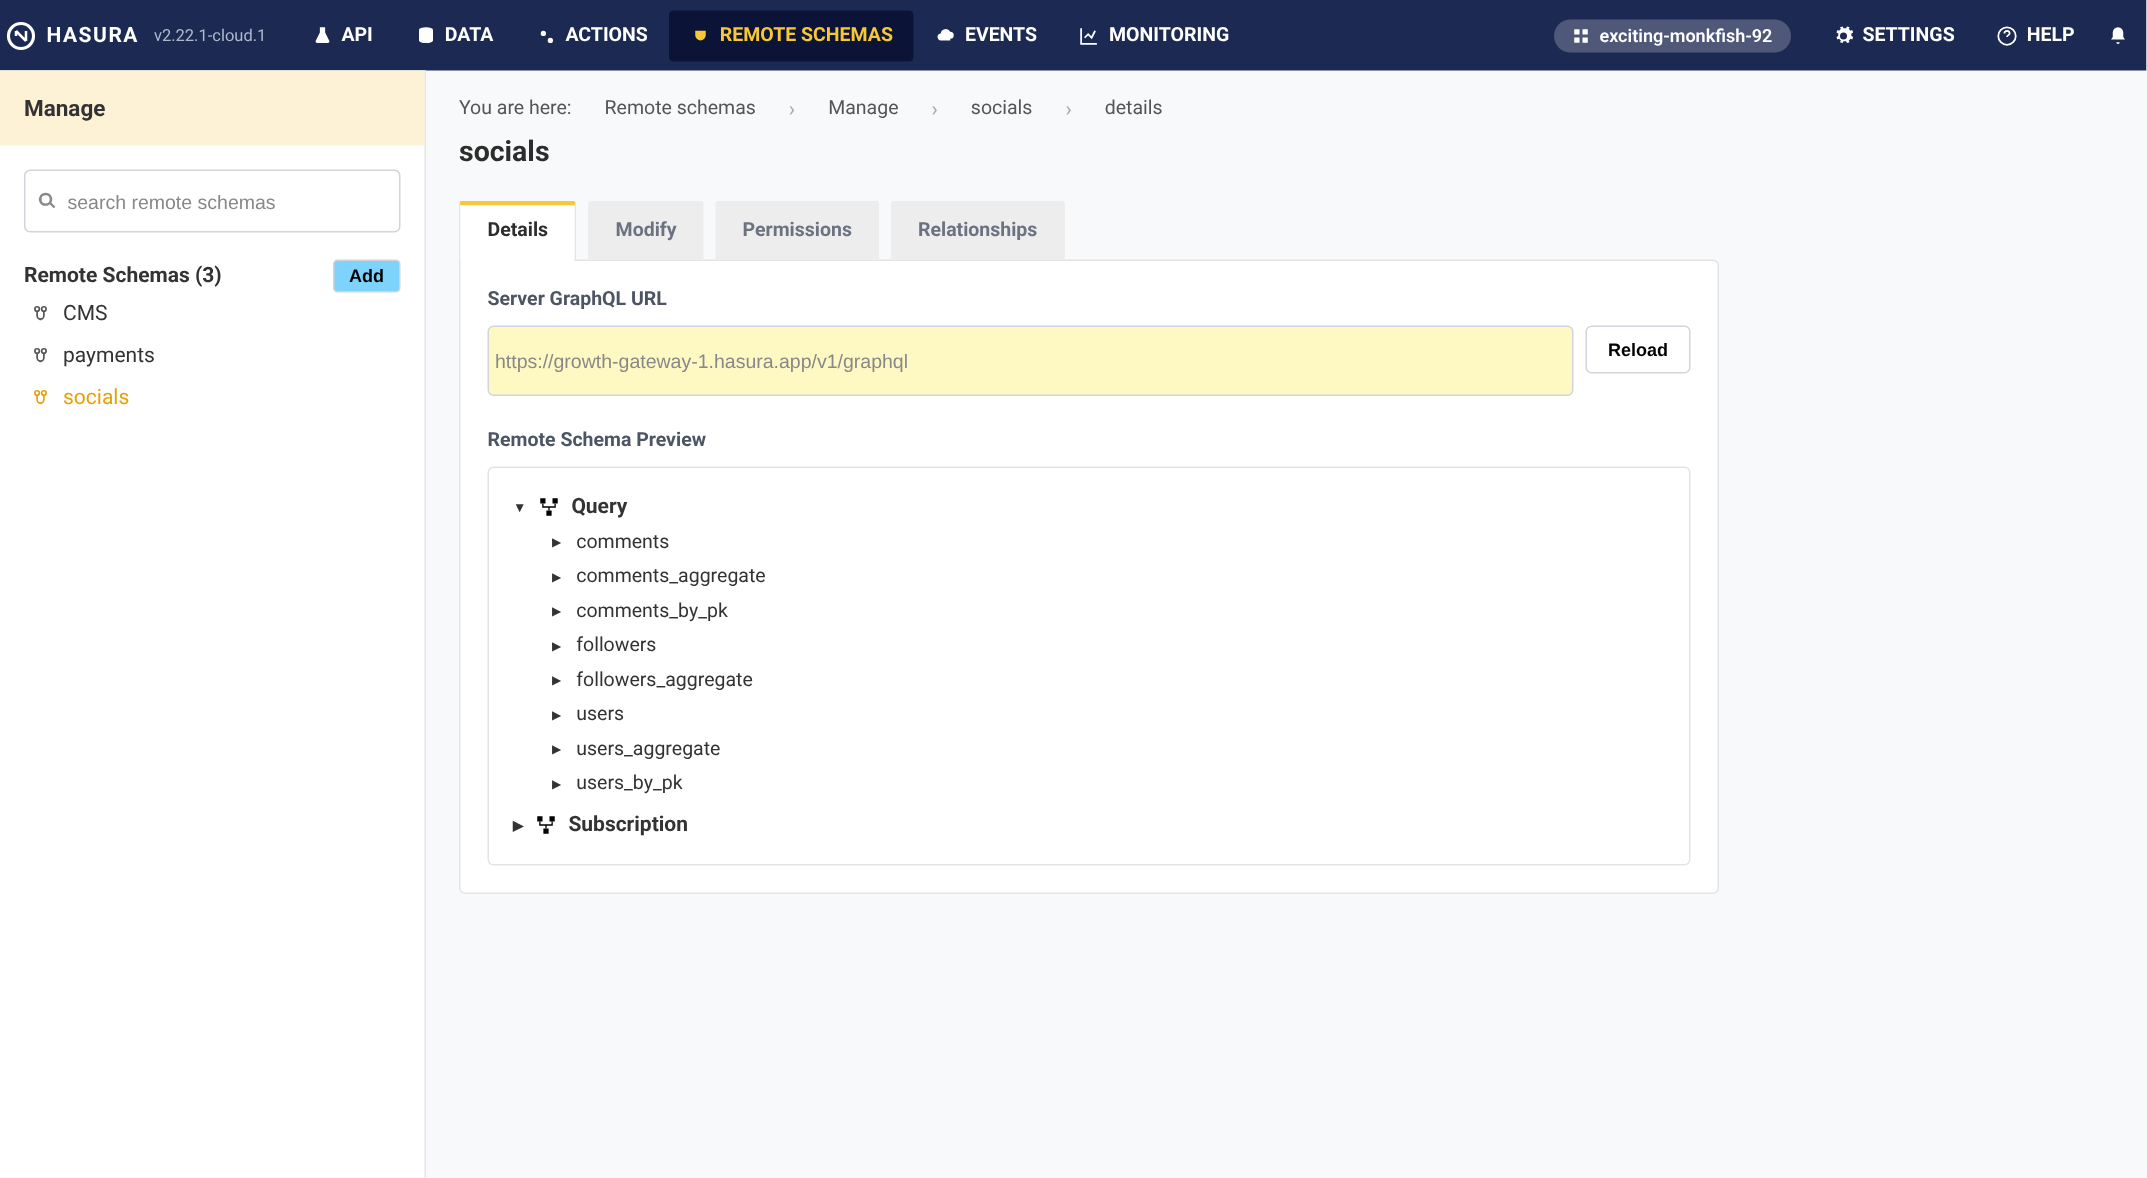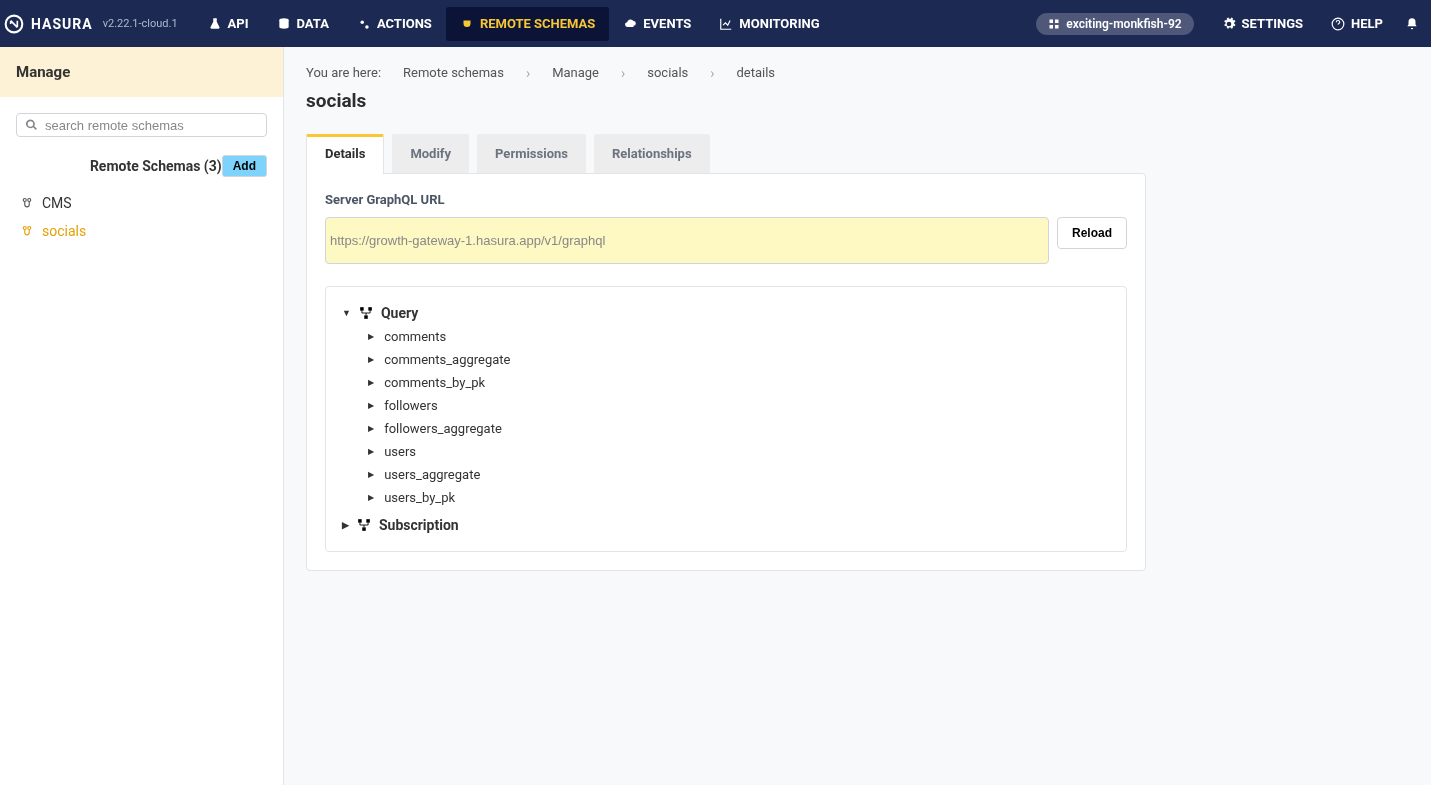--- a/index.html
+++ b/index.html
@@ -18,23 +18,23 @@
   .project-chip { display:flex; align-items:center; gap:6px; padding:4px 12px; background:#50587a; border-radius:12px; font-size:12px; font-weight:600; color:#fff; cursor:pointer; margin-right:14px; }
 
   
   .layout { display:flex; height:calc(100vh - 47px); }
   .sidebar { width:284px; background:#fff; border-right:1px solid #e4e4e7; display:flex; flex-direction:column; }
   .sidebar-head { background:#fdf1d6; padding:16px; }
   .sidebar-head h2 { font-size:15px; font-weight:700; color:#333; }
   .sidebar-inner { padding:16px; flex:1; overflow:auto; }
   .search-wrap { position:relative; margin-bottom:18px; }
   .search-wrap svg { position:absolute; left:9px; top:50%; transform:translateY(-50%); fill:#888; }
-  .search-input { width:100%; height:24px; border:1px solid #d1d5db; border-radius:4px; padding:0 10px 0 28px; font-size:13px; color:#555; }
+  .search-input { width:100%; height:42px; border:1px solid #d1d5db; border-radius:4px; padding:0 10px 0 28px; font-size:13px; color:#555; }
   .search-input::placeholder { color:#888; }
-  .schemas-row { display:flex; align-items:center; justify-content:flex-end; margin-bottom:12px; }
+  .schemas-row { display:flex; align-items:center; justify-content:space-between; }
   .schemas-row h3 { font-size:14px; font-weight:700; color:#333; }
   .add-btn { font-size:12px; font-weight:600; padding:3px 10px; border:1px solid #d1d5db; border-radius:3px; background:#7dd3fc; cursor:pointer; }
   .schema-list { list-style:none; }
   .schema-item { display:flex; align-items:center; gap:10px; padding:6px 6px; font-size:14px; cursor:pointer; }
   .schema-item.active { color:#e7a008; }
   .schema-icon { width:10px; height:12px; flex-shrink:0; }
 
   
   .main { flex:1; overflow:auto; padding:18px 22px; }
   .breadcrumb { font-size:13px; color:#555; display:flex; gap:22px; align-items:flex-start; margin-bottom:8px; }
@@ -162,20 +162,26 @@
         <h3>Remote Schemas (3)</h3>
         <button class="add-btn">Add</button>
       </div>
       <ul class="schema-list" id="schema-list">
           <li class="schema-item">
             <svg class="schema-icon" viewBox="0 0 12 16">
               <path d="M3 2a2 2 0 100 4 2 2 0 000-4zm6 0a2 2 0 100 4 2 2 0 000-4zM3 6v4a3 3 0 003 3h0a3 3 0 003-3V6M6 13v1" stroke="#555" stroke-width="1.5" fill="none"></path>
             </svg>
             <span>CMS</span>
           </li>
+          <li class="schema-item">
+            <svg class="schema-icon" viewBox="0 0 12 16">
+              <path d="M3 2a2 2 0 100 4 2 2 0 000-4zm6 0a2 2 0 100 4 2 2 0 000-4zM3 6v4a3 3 0 003 3h0a3 3 0 003-3V6M6 13v1" stroke="#555" stroke-width="1.5" fill="none"></path>
+            </svg>
+            <span>payments</span>
+          </li>
           <li class="schema-item active">
             <svg class="schema-icon" viewBox="0 0 12 16">
               <path d="M3 2a2 2 0 100 4 2 2 0 000-4zm6 0a2 2 0 100 4 2 2 0 000-4zM3 6v4a3 3 0 003 3h0a3 3 0 003-3V6M6 13v1" stroke="#e7a008" stroke-width="1.5" fill="none"></path>
             </svg>
             <span>socials</span>
           </li>
         </ul>
     </div>
   </div>
 
@@ -198,20 +204,21 @@
         <div class="tab">Permissions</div>
         <div class="tab">Relationships</div>
       </div>
 
     <div class="card">
       <div class="section-label">Server GraphQL URL</div>
       <div class="url-row">
         <input class="url-field" type="text" readonly="" value="https://growth-gateway-1.hasura.app/v1/graphql" style="">
         <button class="reload-btn">Reload</button>
       </div>
+      <div class="section-label">Remote Schema Preview</div>
       <div class="preview-box">
         <ul class="tree" id="tree">
             <li>
               <div class="tree-root">
                 <span class="caret">▼</span>
                 <svg class="type-icon" viewBox="0 0 24 24">
                   <rect x="2" y="2" width="6" height="6" fill="#000"></rect>
                   <rect x="16" y="2" width="6" height="6" fill="#000"></rect>
                   <rect x="9" y="16" width="6" height="6" fill="#000"></rect>
                   <path d="M5 8v4h14V8M12 12v4" stroke="#000" stroke-width="1.5" fill="none"></path>

